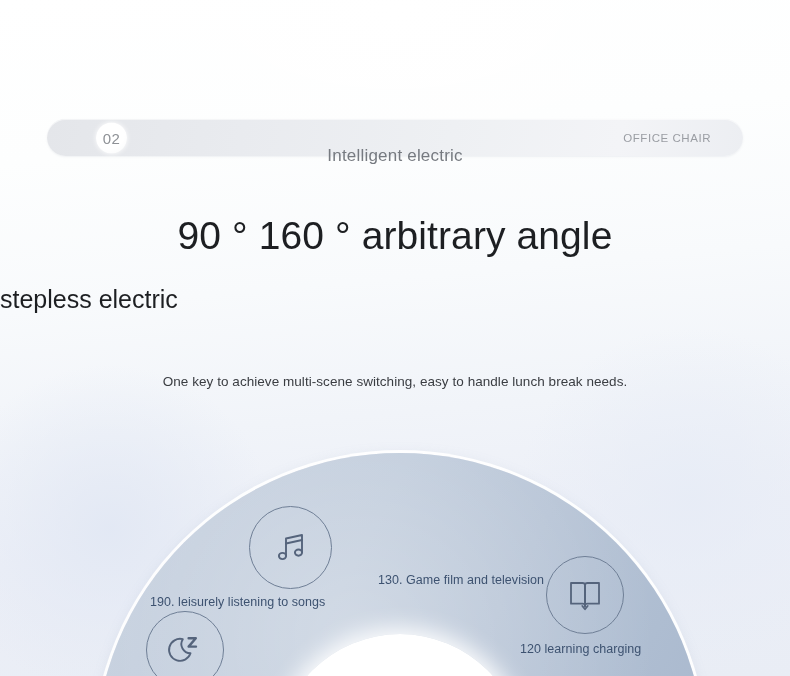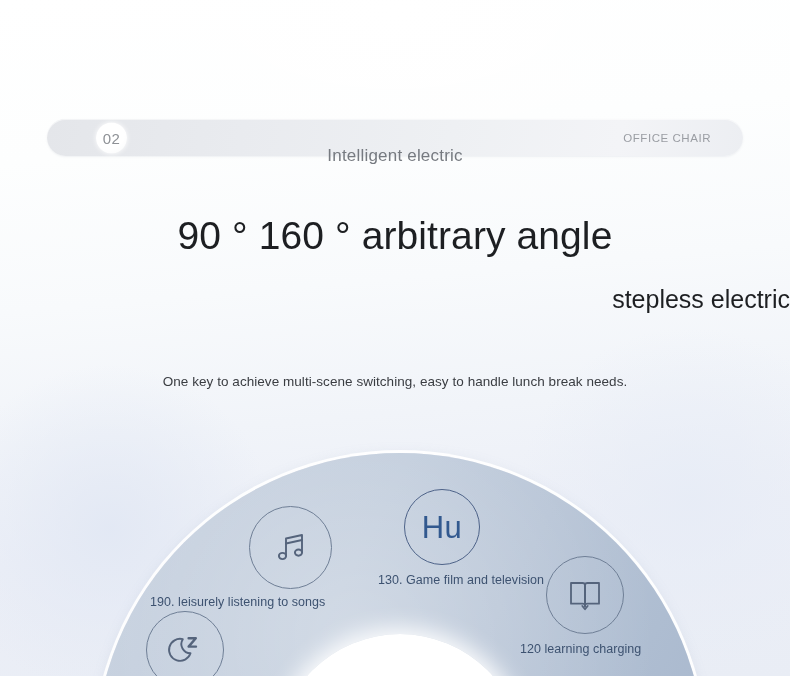--- a/index.html
+++ b/index.html
@@ -115,21 +115,21 @@
     font-size: 39px;
     font-weight: 400;
     color: #1d1f22;
     letter-spacing: 0.1px;
     line-height: 1.1;
   }
   .h2 {
     position: absolute;
     top: 284px;
     left: 0; right: 0;
-    text-align: right;
+    text-align: left;
     font-size: 25px;
     font-weight: 400;
     color: #1d1f22;
     line-height: 1.22;
   }
   .body-copy {
     position: absolute;
     top: 374px;
     left: 0; right: 0;
     text-align: center;
@@ -241,23 +241,20 @@
     <span>
       <svg width="40" height="40" viewBox="0 0 40 40" fill="none" stroke="#55647c" stroke-width="1.9" stroke-linecap="round" stroke-linejoin="round">
         <path d="M15 27.5V10.5L31 7v17"></path>
         <path d="M15 15.5L31 12"></path>
         <ellipse cx="11.5" cy="28" rx="3.6" ry="3.1"></ellipse>
         <ellipse cx="27.5" cy="24.6" rx="3.6" ry="3.1"></ellipse>
       </svg>
     </span>
   </div>
 
-  <div class="icon-node hu" style="left:404px; top:489px; width:76px; height:76px;">
-    <span class="hu-text">Hu</span>
-  </div>
 
   <div class="icon-node" style="left:546px; top:556px; width:78px; height:78px;">
     <span>
       <svg width="38" height="38" viewBox="0 0 38 38" fill="none" stroke="#55647c" stroke-width="1.8" stroke-linecap="round" stroke-linejoin="round">
         <path d="M5 7h11.5c1.4 0 2.5 1 2.5 2.3V30c0-1.3-1.1-2.3-2.5-2.3H5V7z"></path>
         <path d="M33 7H21.5C20.1 7 19 8 19 9.3V30c0-1.3 1.1-2.3 2.5-2.3H33V7z"></path>
         <path d="M19 9.3V30"></path>
         <path d="M16.3 30L19 33.2 21.7 30"></path>
       </svg>
     </span>

